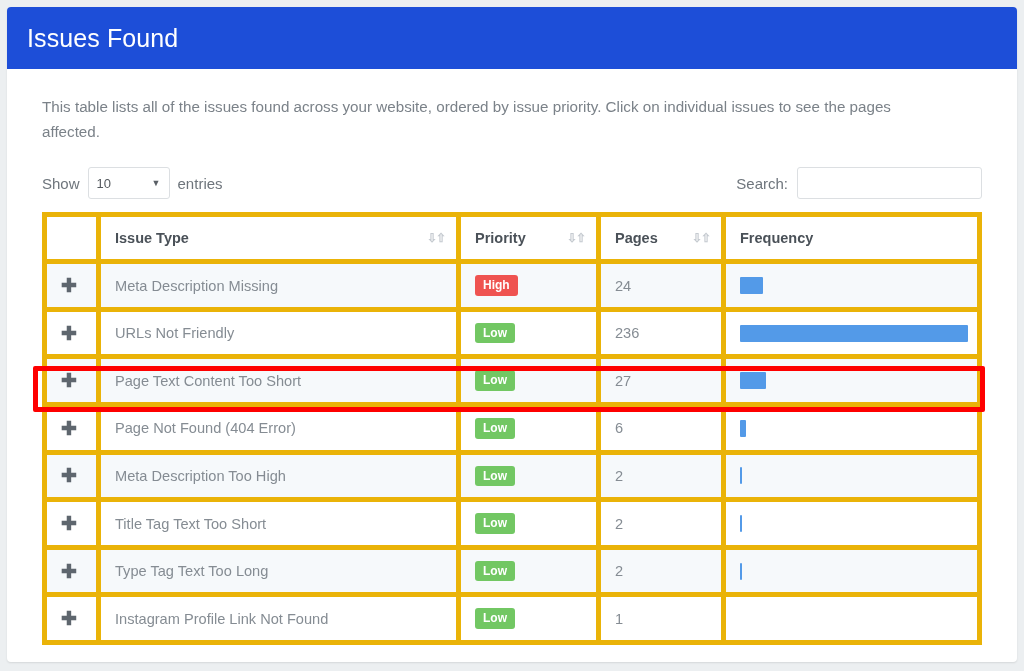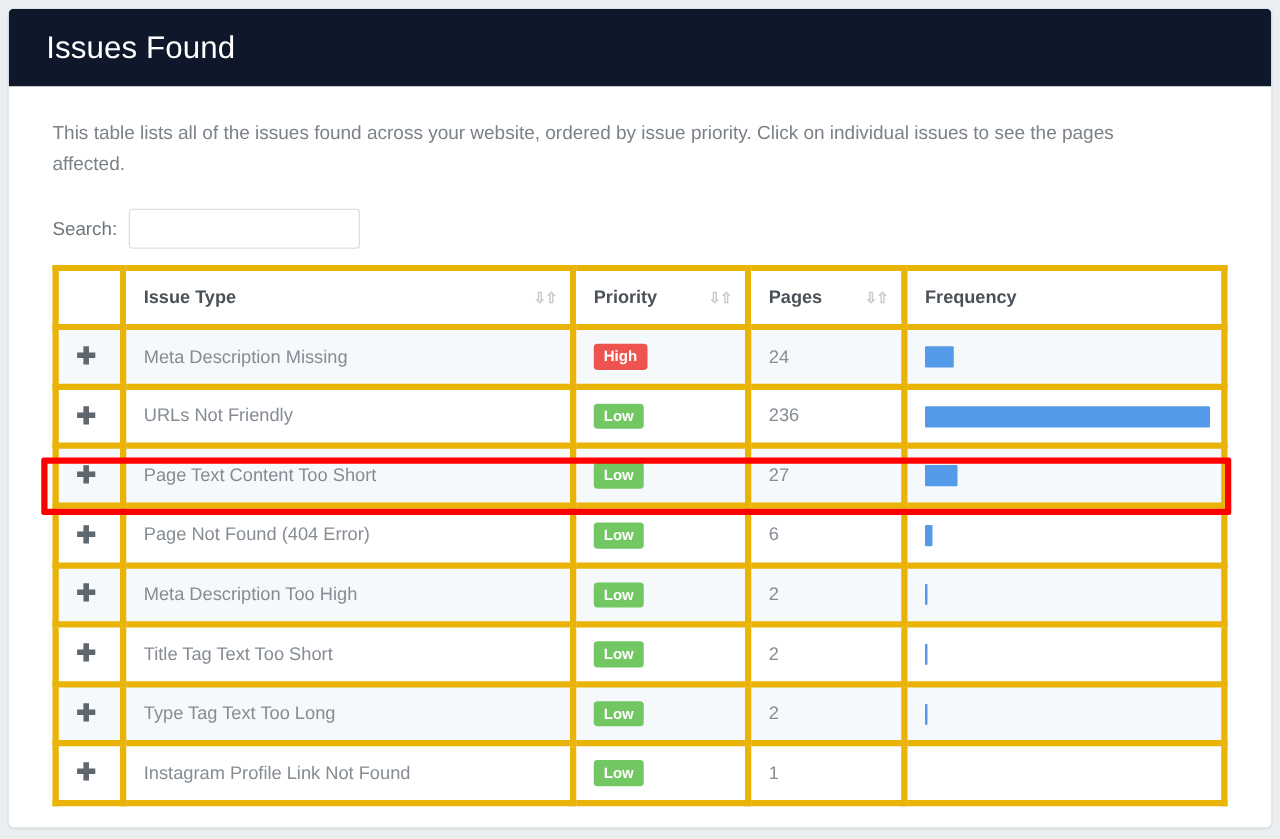--- a/index.html
+++ b/index.html
@@ -29,24 +29,24 @@
     width: 1010px;
     height: 655px;
     background: #ffffff;
     border-radius: 4px;
     box-shadow: 0 1px 2px rgba(0,0,0,0.10);
     overflow: hidden;
   }
 
   .card-header {
     height: 62px;
-    background: #0f172a;
-    display: flex;
-    align-items: center;
-    padding: 0 30px;
+    background: #1d4ed8;
+    display: flex;
+    align-items: center;
+    padding: 0 20px;
   }
   .card-title {
     color: #ffffff;
     font-size: 25px;
     font-weight: 400;
     letter-spacing: 0.1px;
     line-height: 1;
   }
 
   .card-body {
@@ -270,20 +270,28 @@
     <div class="card-header">
       <div class="card-title">Issues Found</div>
     </div>
 
     <div class="card-body">
 
       <p class="intro">This table lists all of the issues found across your website, ordered by issue priority. Click on individual issues to see the pages affected.</p>
 
       <div class="controls">
 
+        <div class="length-control">
+          <span>Show</span>
+          <div class="select-box">
+            <span class="sel-val">10</span>
+            <span class="select-caret">▼</span>
+          </div>
+          <span>entries</span>
+        </div>
 
         <div class="search-control">
           <span>Search:</span>
           <input class="search-input" type="text" placeholder="" style="">
         </div>
 
       </div>
 
       <table class="issues">
         <colgroup>

